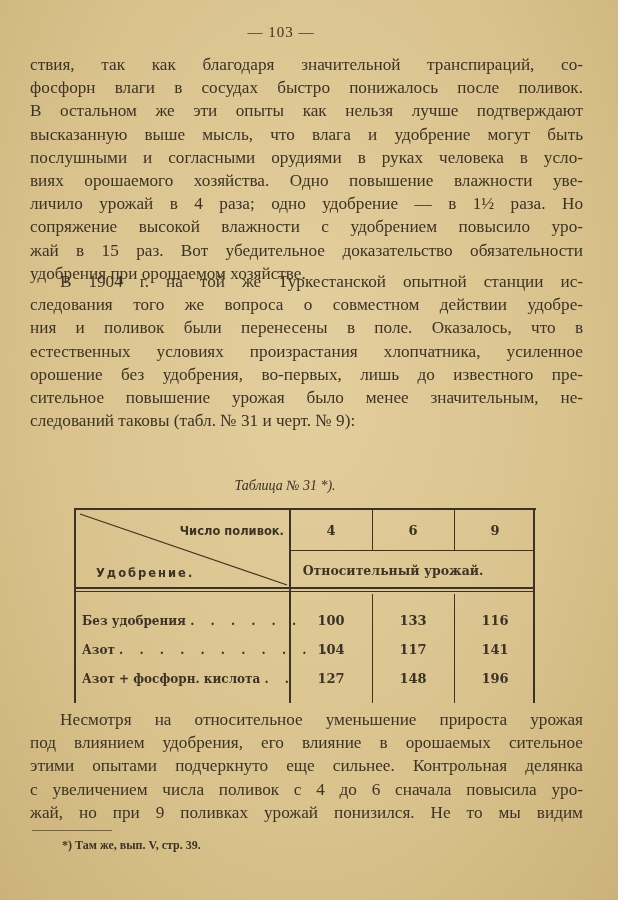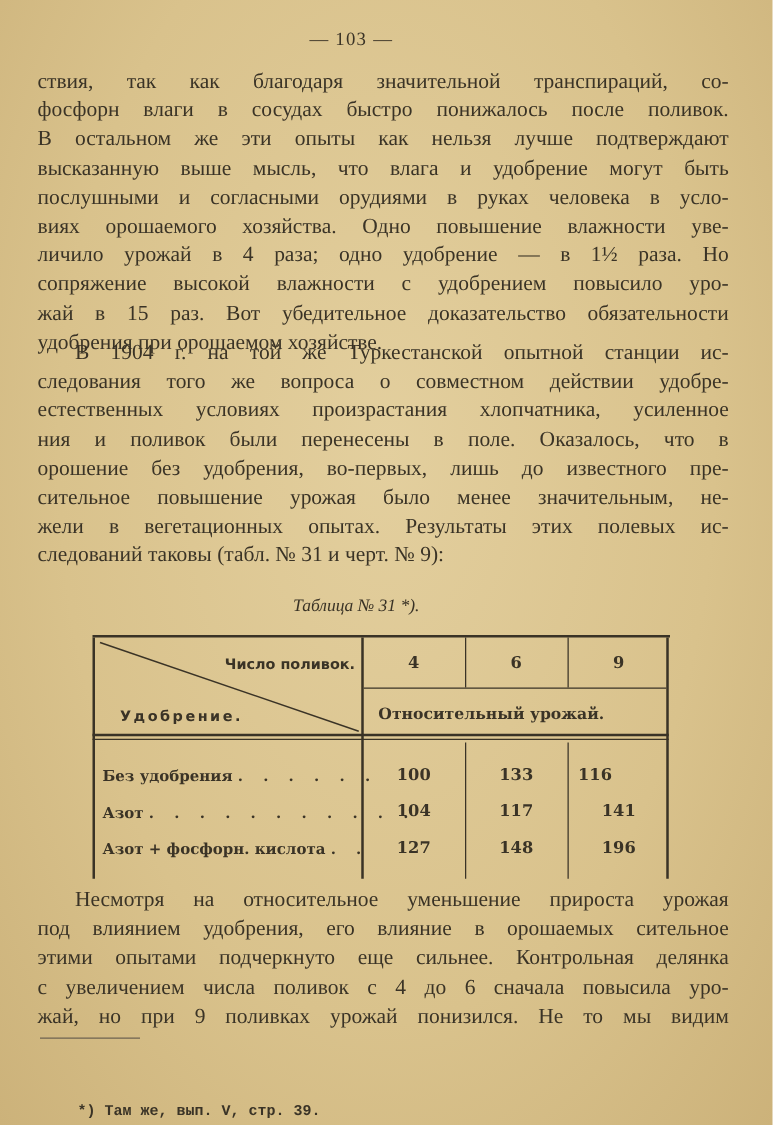--- a/index.html
+++ b/index.html
@@ -34,22 +34,21 @@
   }
   .ytable .vline { position: absolute; background: #3a3326; }
   .ytable .hline { position: absolute; background: #3a3326; height: 1.5px; }
   .ytable .cell { position: absolute; font-family: "DejaVu Sans", sans-serif; font-weight: bold; font-size: 11.5px; }
   .ytable .num { position: absolute; font-family: "DejaVu Serif", serif; font-size: 13px; font-weight: bold; text-align: center; width: 80px; }
   .ytable .rowlabel { position: absolute; left: 8px; font-family: "DejaVu Serif", serif; font-size: 12px; font-weight: bold; white-space: nowrap; }
   .ytable .dots { letter-spacing: 6px; }
   .footnote-rule { position: absolute; left: 32px; top: 830px; width: 80px; height: 1px; background: #6e6350; }
   .footnote {
     position: absolute; left: 62px; top: 838px; font-size: 12px; font-weight: bold;
-    font-family: Liberation Mono, monospace;
-    margin-top: 44px;
+    font-family: Liberation Serif, serif;
   }
 </style>
 </head>
 <body>
 
 <div class="page-number">— 103 —</div>
 
 <div class="text-block p1">
   <span class="line">ствия, так как благодаря значительной транспираций, со-</span>
   <span class="line">фосфорн влаги в сосудах быстро понижалось после поливок.</span>
@@ -59,25 +58,24 @@
   <span class="line">виях орошаемого хозяйства. Одно повышение влажности уве-</span>
   <span class="line">личило урожай в 4 раза; одно удобрение — в 1½ раза. Но</span>
   <span class="line">сопряжение высокой влажности с удобрением повысило уро-</span>
   <span class="line">жай в 15 раз. Вот убедительное доказательство обязательности</span>
   <span class="line last">удобрения при орошаемом хозяйстве.</span>
 </div>
 
 <div class="text-block p2">
   <span class="line indent">В 1904 г. на той же Туркестанской опытной станции ис-</span>
   <span class="line">следования того же вопроса о совместном действии удобре-</span>
+  <span class="line">ния и поливок были перенесены в поле. Оказалось, что в</span>
   <span class="line">естественных условиях произрастания хлопчатника, усиленное</span>
-  <span class="line">ния и поливок были перенесены в поле. Оказалось, что в</span>
   <span class="line">орошение без удобрения, во-первых, лишь до известного пре-</span>
   <span class="line">сительное повышение урожая было менее значительным, не-</span>
-  <span class="line">жели в вегетационных опытах. Результаты этих полевых ис-</span>
   <span class="line last">следований таковы (табл. № 31 и черт. № 9):</span>
 </div>
 
 <div class="table-caption">Таблица № 31 *).</div>
 
 <div class="ytable">
 
   <div class="vline" style="left:0; top:0; width:2px; height:193px;"></div>
   <div class="vline" style="left:459px; top:0; width:2px; height:193px;"></div>
 
@@ -98,21 +96,21 @@
   <div class="cell" style="left:22px; top:56px; letter-spacing:2px;">Удобрение.</div>
   <div class="num" style="left:217px; top:13px;">4</div>
   <div class="num" style="left:299px; top:13px;">6</div>
   <div class="num" style="left:381px; top:13px;">9</div>
   <div class="cell" style="left:217px; width:204px; text-align:center; top:53px; font-family:'DejaVu Serif', serif; font-size:12.5px;">Относительный урожай.</div>
 
   <div>
     <div class="rowlabel" style="top:104px;"><span>Без удобрения</span> <span class="dots">. . . . . .</span></div>
     <div class="num" style="left:217px; top:103px;">100</div>
     <div class="num" style="left:299px; top:103px;">133</div>
-    <div class="num" style="left:362px; top:103px;">116</div>
+    <div class="num" style="left:381px; top:103px;">116</div>
   </div>
   <div>
     <div class="rowlabel" style="top:133px;"><span>Азот</span> <span class="dots">. . . . . . . . . . .</span></div>
     <div class="num" style="left:217px; top:132px;">104</div>
     <div class="num" style="left:299px; top:132px;">117</div>
     <div class="num" style="left:381px; top:132px;">141</div>
   </div>
   <div>
     <div class="rowlabel" style="top:162px;"><span>Азот + фосфорн. кислота</span> <span class="dots">. .</span></div>
     <div class="num" style="left:217px; top:161px;">127</div>

